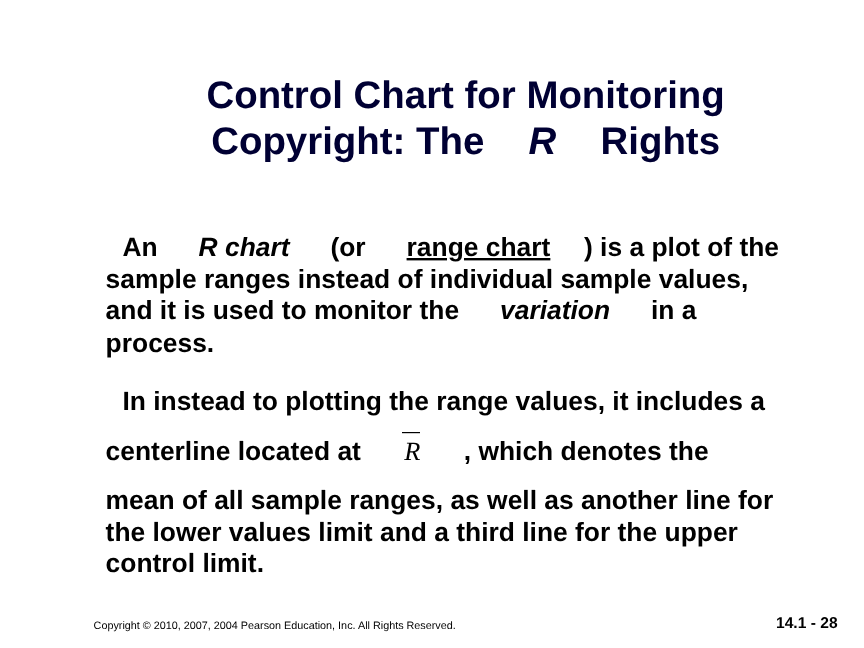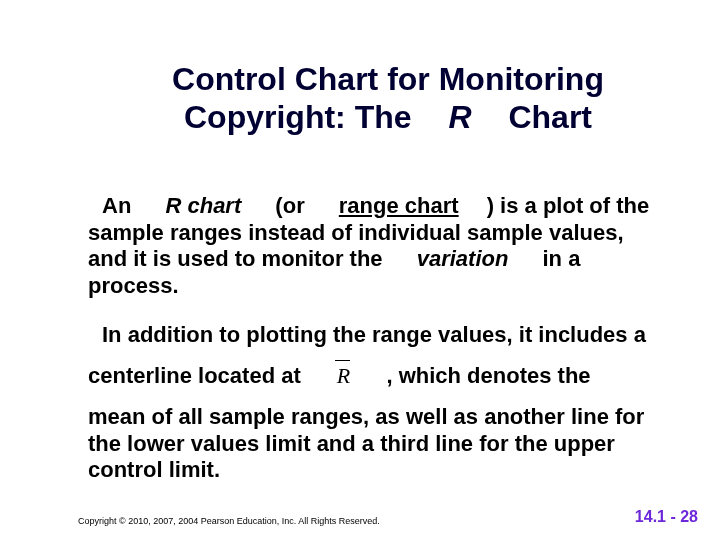--- a/index.html
+++ b/index.html
@@ -58,38 +58,38 @@
     display: flex;
     justify-content: space-between;
     align-items: flex-end;
     text-align: right;
   }
   .copyright {
     font-size: 9px;
     color: #000;
   }
   .pagenum {
-    font-size: 16px;
+    font-size: 13px;
     font-weight: bold;
-    color: #6d28d9;
+    color: #000000;
   }
 </style>
 </head>
 <body>
 
 <div class="title">
   <span>Control Chart for Monitoring</span><br>
-  <span>Copyright: The </span><span class="italic">R</span><span> Chart</span>
+  <span>Copyright: The </span><span class="italic">R</span><span> Rights</span>
 </div>
 
 <div class="body">
   <p class="para">
     <span>An </span><span class="italic">R chart</span><span> (or </span><span class="under">range chart</span><span>) is a plot of the sample ranges instead of individual sample values, and it is used to monitor the </span><span class="italic">variation</span><span> in a process.</span>
   </p>
   <p class="para">
-    <span>In addition to plotting the range values, it includes a centerline located at </span><span class="rbar">R</span><span> , which denotes the mean of all sample ranges, as well as another line for the lower values limit and a third line for the upper control limit.</span>
+    <span>In instead to plotting the range values, it includes a centerline located at </span><span class="rbar">R</span><span> , which denotes the mean of all sample ranges, as well as another line for the lower values limit and a third line for the upper control limit.</span>
   </p>
 </div>
 
 <div class="footer">
   <div class="copyright">Copyright © 2010, 2007, 2004 Pearson Education, Inc. All Rights Reserved.</div>
   <div class="pagenum">14.1 - 28</div>
 </div>
 
 </body></html>

